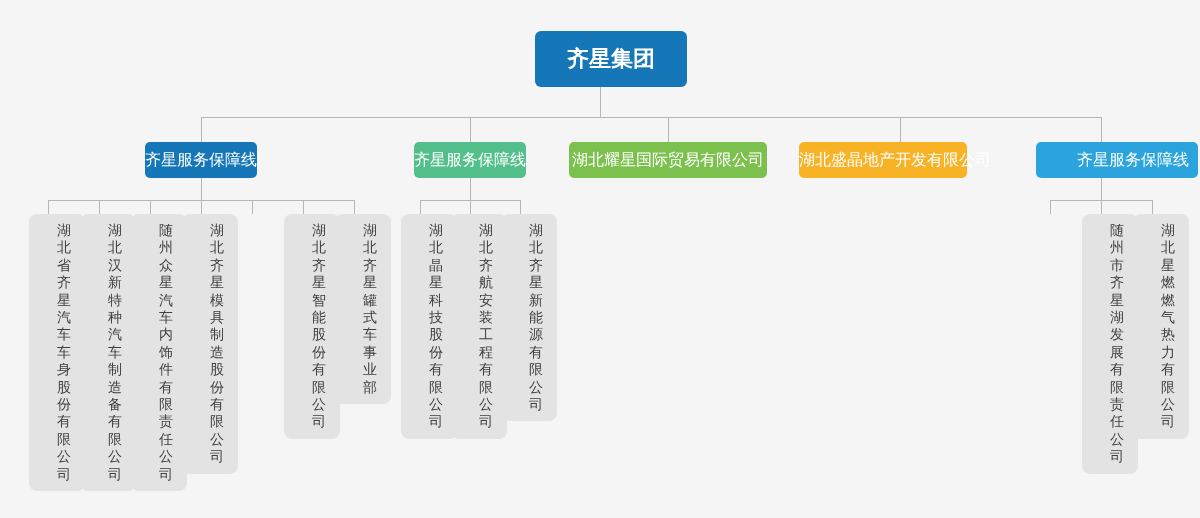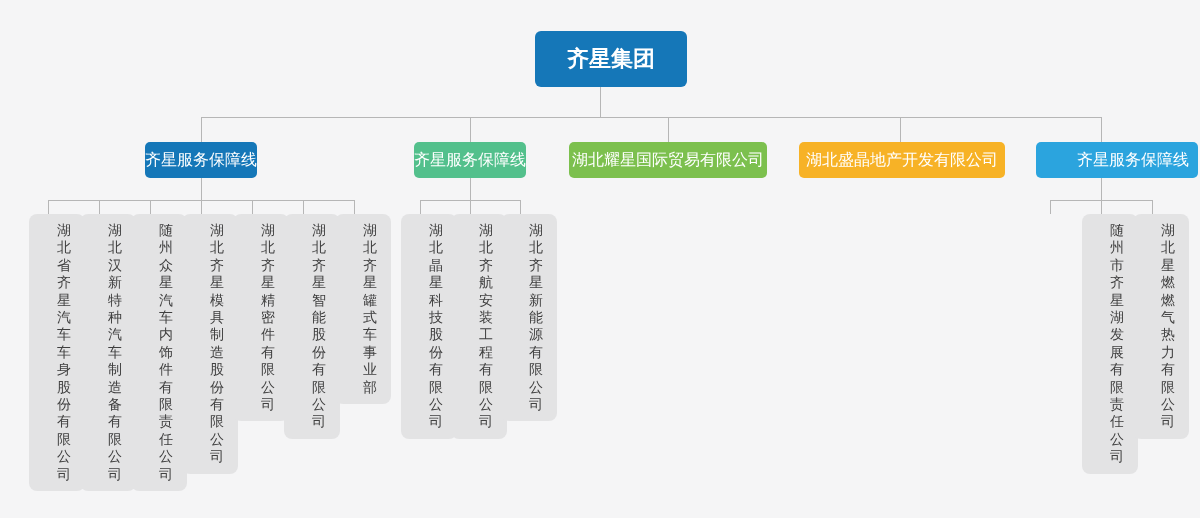--- a/index.html
+++ b/index.html
@@ -92,28 +92,27 @@
   <div class="line" style="left:520px;top:200px;width:1px;height:14px;"></div>
   <div class="line" style="left:1050px;top:200px;width:1px;height:14px;"></div>
   <div class="line" style="left:1101px;top:200px;width:1px;height:14px;"></div>
   <div class="line" style="left:1152px;top:200px;width:1px;height:14px;"></div>
 
   <div class="node root-node" style="left:535px;top:31px;width:152px;">齐星集团</div>
 
   <div class="node branch-node c-blue" style="left:145px;top:142px;width:112px;">齐星服务保障线</div>
   <div class="node branch-node c-teal" style="left:414px;top:142px;width:112px;">齐星服务保障线</div>
   <div class="node branch-node c-green" style="left:569px;top:142px;width:198px;">湖北耀星国际贸易有限公司</div>
-  <div class="node branch-node c-orange" style="left:799px;top:142px;width:206px;">湖北盛晶地产开发有限公司</div>
+  <div class="node branch-node c-orange" style="left:799px;top:142px;width:168px;">湖北盛晶地产开发有限公司</div>
   <div class="node branch-node c-sky" style="left:1036px;top:142px;width:130px;">齐星服务保障线</div>
 
   <div class="leaf-node" style="left:29px;">湖北省齐星汽车车身股份有限公司</div>
   <div class="leaf-node" style="left:80px;">湖北汉新特种汽车制造备有限公司</div>
   <div class="leaf-node" style="left:131px;">随州众星汽车内饰件有限责任公司</div>
   <div class="leaf-node" style="left:182px;">湖北齐星模具制造股份有限公司</div>
-  <div class="leaf-node" style="left:233px;">湖北齐星精密件有限公司</div>
   <div class="leaf-node" style="left:284px;">湖北齐星智能股份有限公司</div>
   <div class="leaf-node" style="left:335px;">湖北齐星罐式车事业部</div>
 
   <div class="leaf-node" style="left:401px;">湖北晶星科技股份有限公司</div>
   <div class="leaf-node" style="left:451px;">湖北齐航安装工程有限公司</div>
   <div class="leaf-node" style="left:501px;">湖北齐星新能源有限公司</div>
 
   <div class="leaf-node" style="left:1082px;">随州市齐星湖发展有限责任公司</div>
   <div class="leaf-node" style="left:1133px;">湖北星燃燃气热力有限公司</div>
 

